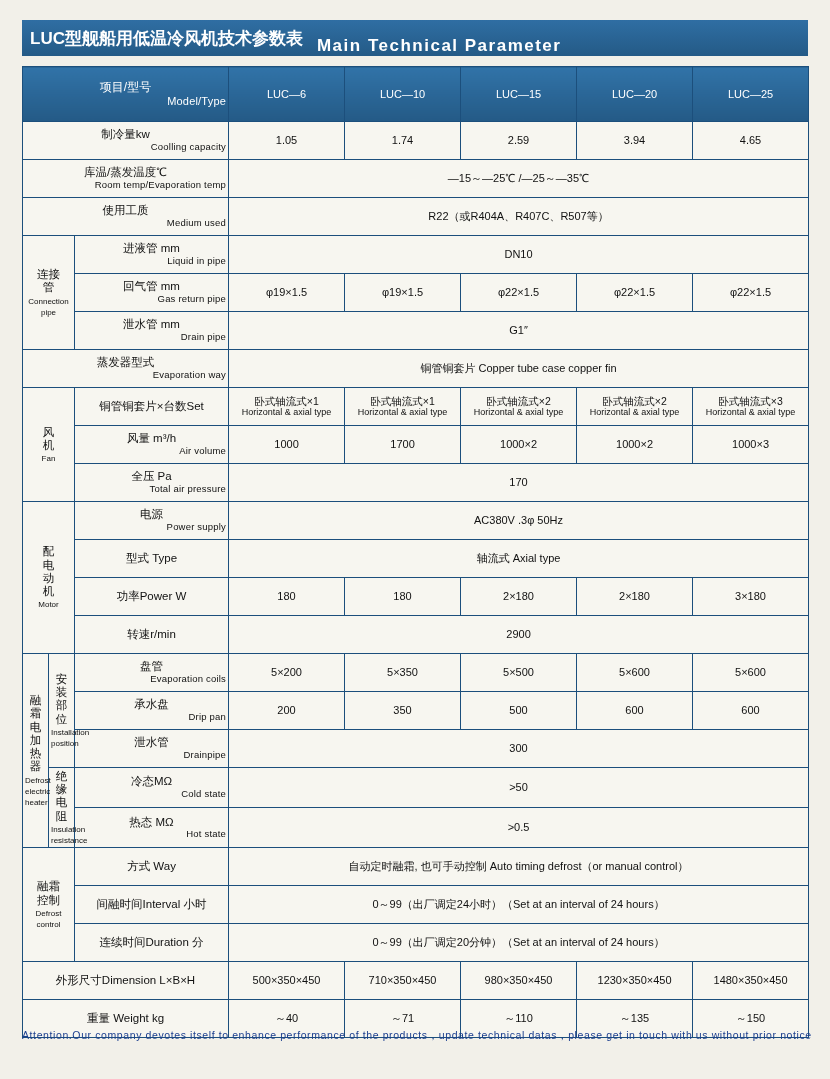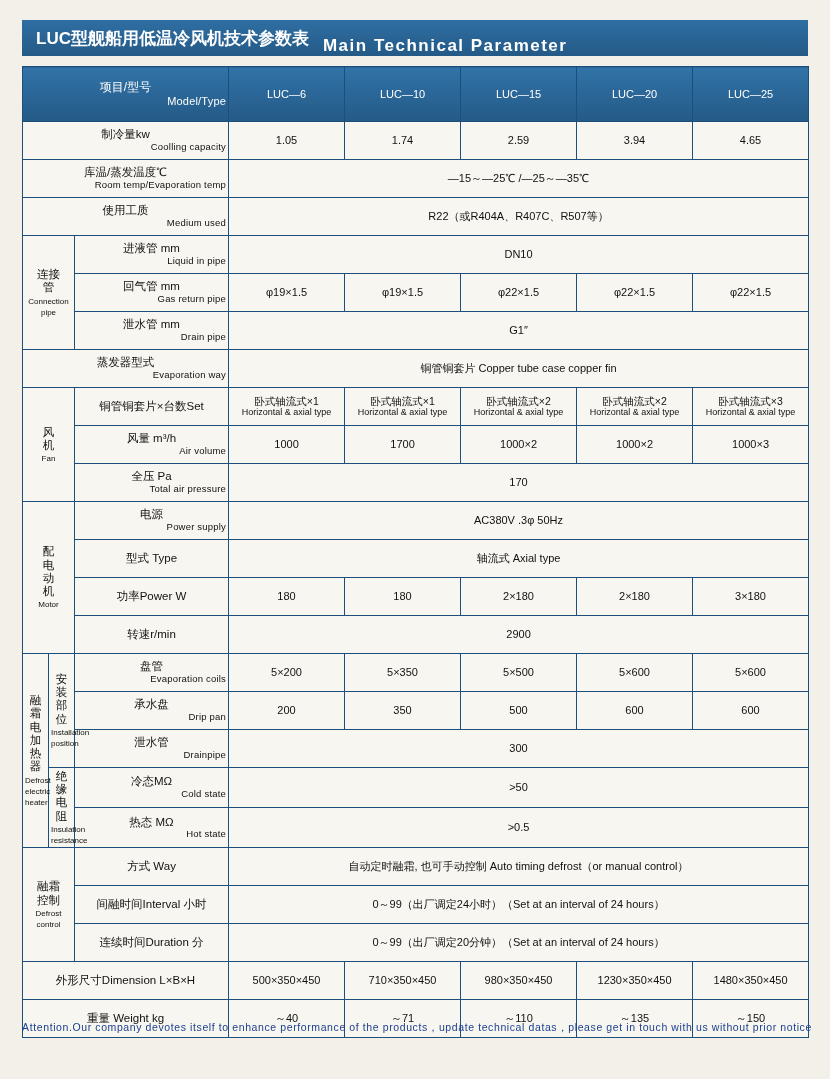--- a/index.html
+++ b/index.html
@@ -24,21 +24,21 @@
   .title-bar {
     position: absolute;
     left: 22px;
     top: 20px;
     width: 786px;
     height: 36px;
     background: #2a6496;
     background: linear-gradient(180deg, #2f6ea3 0%, #245a86 100%);
     display: flex;
     align-items: center;
-    padding-left: 14px;
+    padding-left: 8px;
     box-sizing: border-box;
   }
   .title-cn {
     color: #ffffff;
     font-size: 17px;
     font-weight: bold;
     letter-spacing: 0px;
     white-space: nowrap;
   }
   .title-en {
@@ -106,23 +106,22 @@
     color: #1c3f8f;
     font-size: 12.5px;
     font-weight: bold;
     letter-spacing: .2px;
     white-space: nowrap;
   }
   .footnote .fn-en {
     color: #1c3f8f;
     font-size: 10.5px;
     letter-spacing: .6px;
-    margin-top: 7px;
+    margin-top: 15px;
     white-space: nowrap;
-    text-align: center;
   }
 </style>
 </head>
 <body>
 
 <div class="page">
 
   <div class="title-bar">
     <span class="title-cn">LUC型舰船用低温冷风机技术参数表</span>
     <span class="title-en">Main  Technical  Parameter</span>

